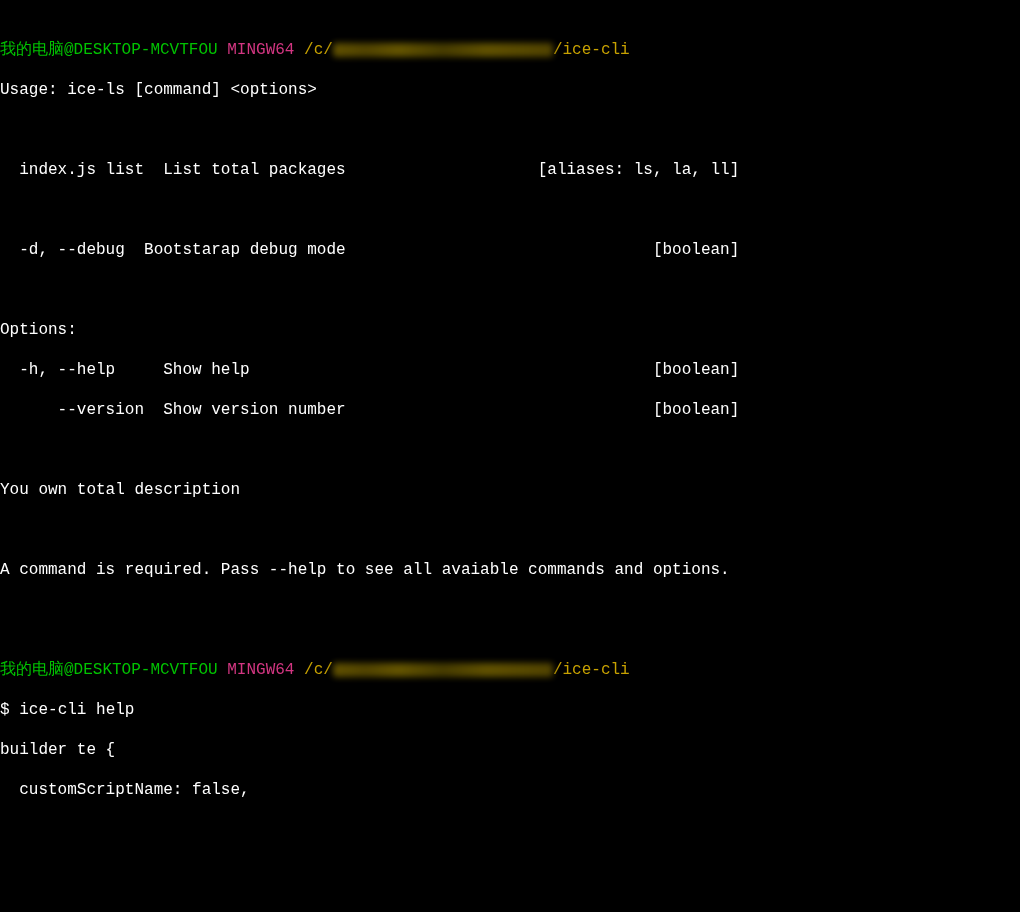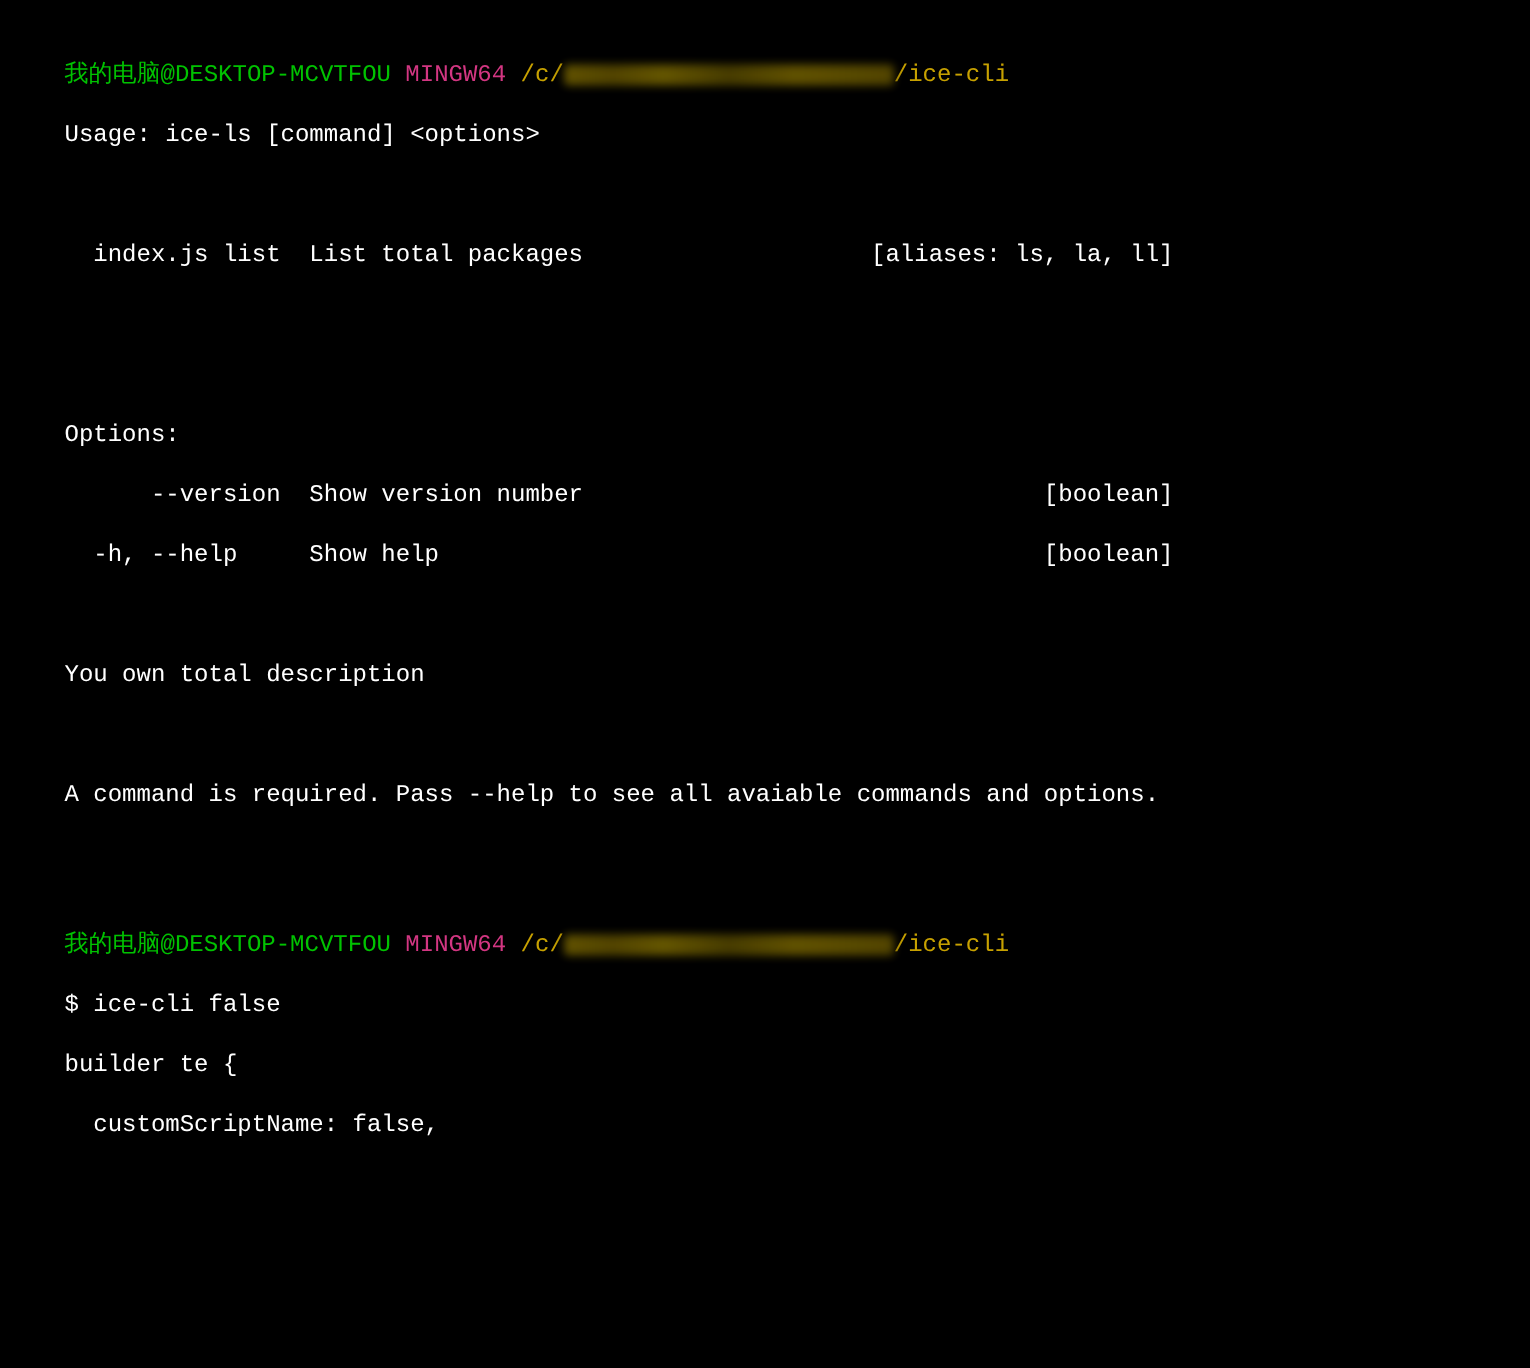--- a/index.html
+++ b/index.html
@@ -12,21 +12,21 @@
     line-height: 20px;
     width: 1020px;
   }
   .terminal {
     padding: 0;
     white-space: pre;
   }
   .green { color: #00c200; }
   .pink  { color: #d33682; }
   .yellow{ color: #c7a100; }
-  .line  { white-space: pre; margin-left: 43px; }
+  .line  { white-space: pre; }
   .blur {
     display: inline-block;
     vertical-align: middle;
     height: 14px;
     border-radius: 3px;
     background: linear-gradient(90deg,#2a2a2a 0%,#1c1c1c 15%,#2f2f2f 30%,#191919 50%,#2a2a2a 70%,#202020 100%);
     box-shadow: 0 0 4px rgba(0,0,0,0.6);
     filter: blur(3px);
     opacity:0.9;
   }
@@ -37,32 +37,33 @@
 </head>
 <body>
 
 <div class="terminal">
 
 <div class="line"><span class="green">我的电脑@DESKTOP-MCVTFOU</span><span> </span><span class="pink">MINGW64</span><span> </span><span class="yellow">/c/</span><span class="blur blur-y" style="width:220px"></span><span class="yellow">/ice-cli</span></div>
 <div class="line">Usage: ice-ls [command] &lt;options&gt;</div>
 <div class="line"> </div>
 <div class="line"><span>  index.js list  List total packages</span><span>                    </span><span>[aliases: ls, la, ll]</span></div>
 <div class="line"> </div>
+<div class="line"><span>  -d, --debug  Bootstarap debug mode</span><span>                                </span><span>[boolean]</span></div>
 <div class="line"> </div>
 <div class="line">Options:</div>
+<div class="line"><span>  -h, --help     Show help</span><span>                                          </span><span>[boolean]</span></div>
 <div class="line"><span>      --version  Show version number</span><span>                                </span><span>[boolean]</span></div>
-<div class="line"><span>  -h, --help     Show help</span><span>                                          </span><span>[boolean]</span></div>
 <div class="line"> </div>
 <div class="line">You own total description</div>
 <div class="line"> </div>
 <div class="line">A command is required. Pass --help to see all avaiable commands and options.</div>
 <div class="line"> </div>
 
 <div class="line"><span class="green">我的电脑@DESKTOP-MCVTFOU</span><span> </span><span class="pink">MINGW64</span><span> </span><span class="yellow">/c/</span><span class="blur blur-y" style="width:220px"></span><span class="yellow">/ice-cli</span></div>
-<div class="line"><span>$</span><span> </span><span>ice-cli false</span></div>
+<div class="line"><span>$</span><span> </span><span>ice-cli help</span></div>
 <div class="line">builder te {</div>
 <div class="line">  customScriptName: false,</div>
 
 
 
 
 
 
 
 

